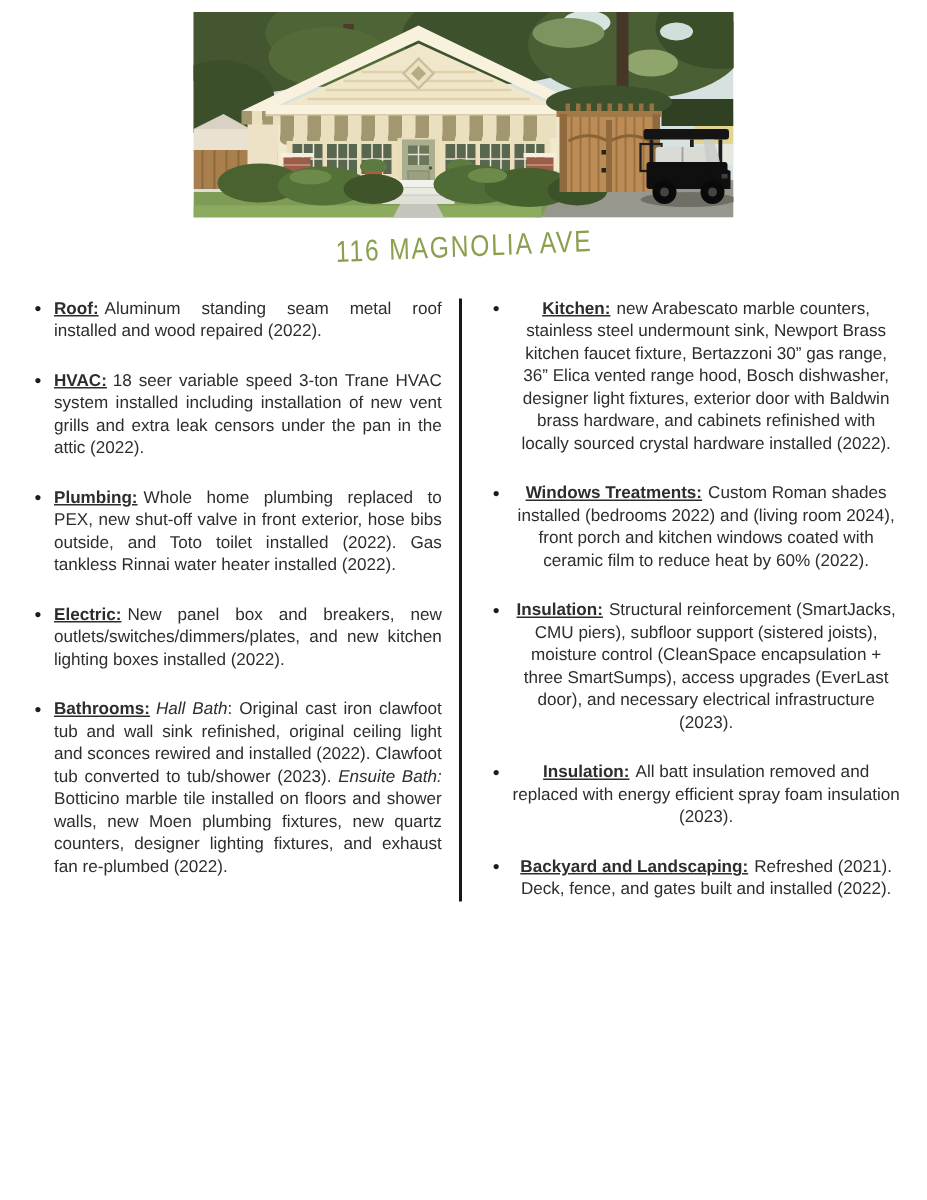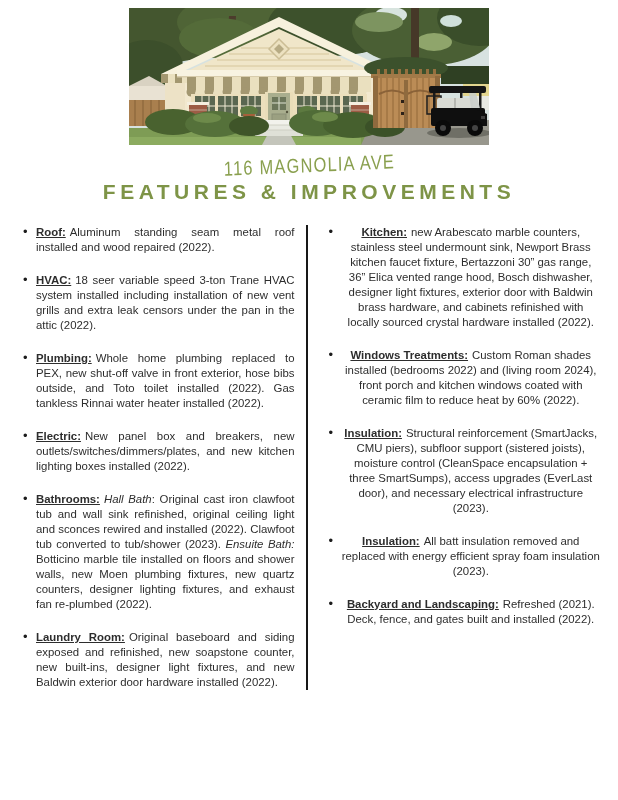--- a/index.html
+++ b/index.html
@@ -260,42 +260,38 @@
         <circle cx="346" cy="120" r="8" fill="#0a0a0a"></circle>
           <circle cx="346" cy="120" r="3" fill="#444444"></circle>
       </g>
     </svg>
   </div>
 
   <div class="address-line">
     <span>116 MAGNOLIA AVE</span>
   </div>
 
-  <div class="main-title">FEATURES &amp; IMPROVEMENTS</div>
 
   <div class="columns">
 
     <div class="col col-left">
       <div class="item">
         <span class="hdr">Roof:</span><span>Aluminum standing seam metal roof installed and wood repaired (2022).</span>
       </div>
       <div class="item">
         <span class="hdr">HVAC:</span><span>18 seer variable speed 3-ton Trane HVAC system installed including installation of new vent grills and extra leak censors under the pan in the attic (2022).</span>
       </div>
       <div class="item">
         <span class="hdr">Plumbing:</span><span>Whole home plumbing replaced to PEX, new shut-off valve in front exterior, hose bibs outside, and Toto toilet installed (2022). Gas tankless Rinnai water heater installed (2022).</span>
       </div>
       <div class="item">
         <span class="hdr">Electric:</span><span>New panel box and breakers, new outlets/switches/dimmers/plates, and new kitchen lighting boxes installed (2022).</span>
       </div>
       <div class="item">
         <span class="hdr">Bathrooms:</span><span class="subhdr">Hall Bath</span><span>: Original cast iron clawfoot tub and wall sink refinished, original ceiling light and sconces rewired and installed (2022). Clawfoot tub converted to tub/shower (2023). </span><span class="subhdr">Ensuite Bath:</span><span> Botticino marble tile installed on floors and shower walls, new Moen plumbing fixtures, new quartz counters, designer lighting fixtures, and exhaust fan re-plumbed (2022).</span>
-      </div>
-      <div class="item">
-        <span class="hdr">Laundry Room:</span><span>Original baseboard and siding exposed and refinished, new soapstone counter, new built-ins, designer light fixtures, and new Baldwin exterior door hardware installed (2022).</span>
       </div>
     </div>
 
     <div class="v-divider"></div>
 
     <div class="col col-right">
       <div class="item">
         <span class="hdr">Kitchen:</span><span>new Arabescato marble counters, stainless steel undermount sink, Newport Brass kitchen faucet fixture, Bertazzoni 30” gas range, 36” Elica vented range hood,  Bosch dishwasher, designer light fixtures, exterior door with Baldwin brass hardware, and cabinets refinished with locally sourced crystal hardware installed (2022).</span>
       </div>
       <div class="item">

